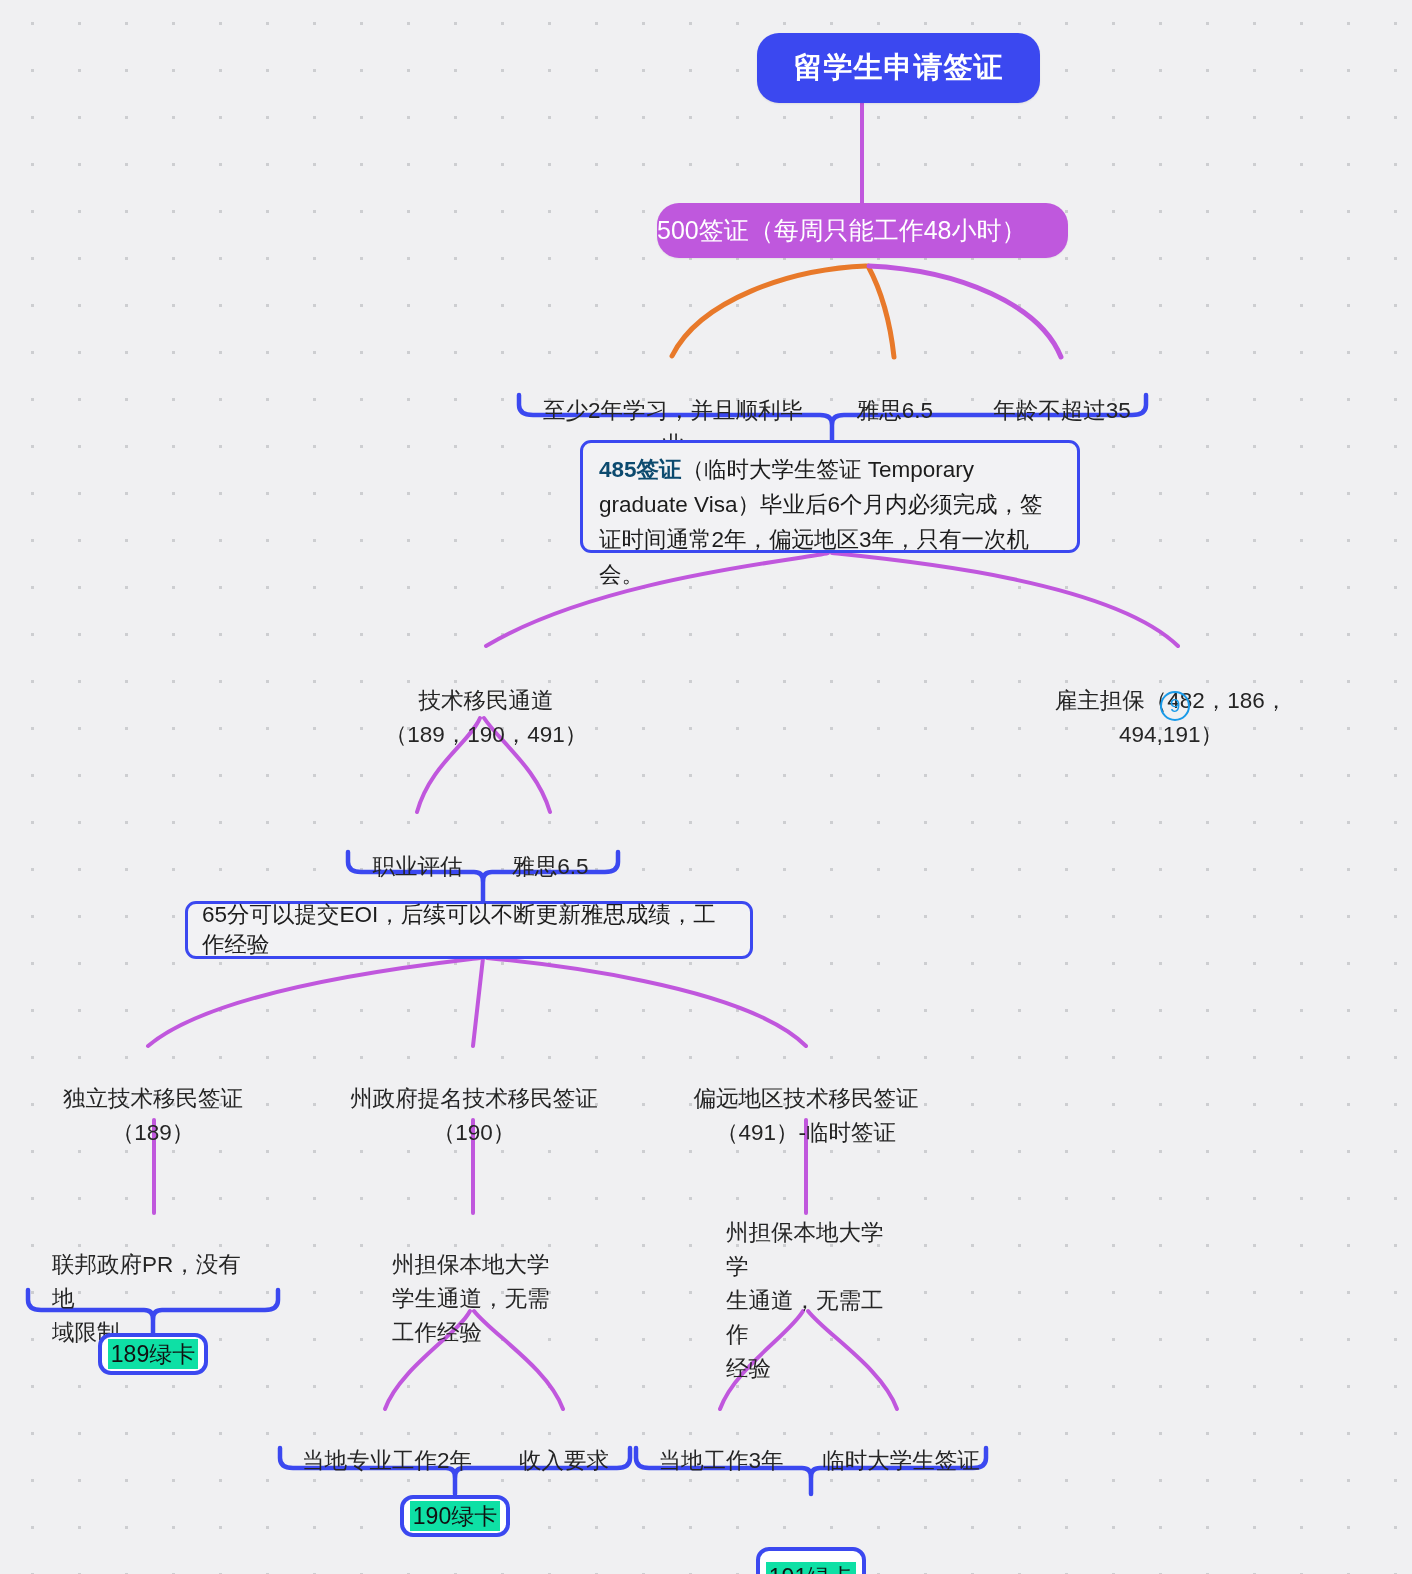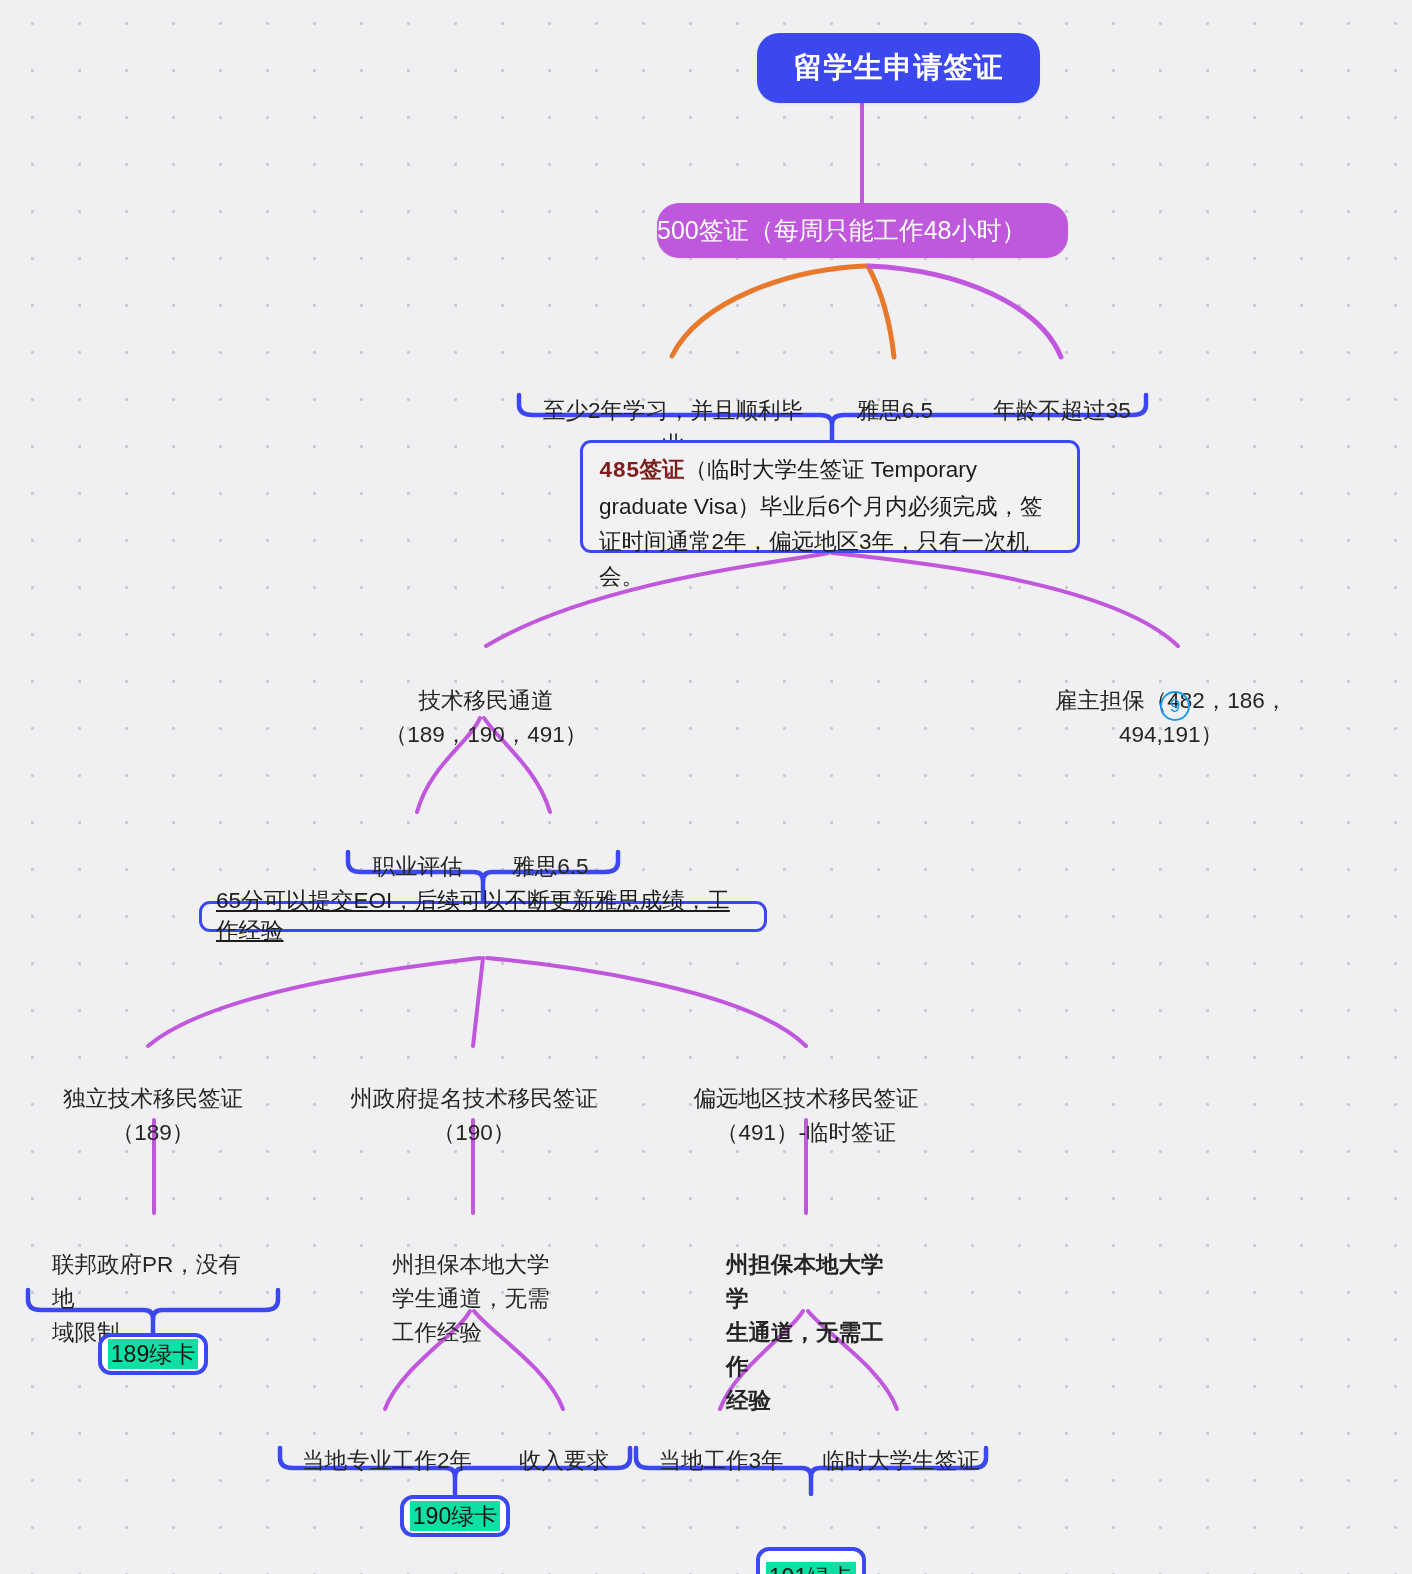--- a/index.html
+++ b/index.html
@@ -76,23 +76,22 @@
     border: 3px solid #3b48f0;
     border-radius: 11px;
     background: #f2f2f4;
     font-size: 22.5px;
     line-height: 35px;
     color: #1c1c1c;
     padding: 9px 14px 10px 16px;
     box-sizing: border-box;
   }
   .box-blue .accent {
-    color: #7f1d1d;
+    color: #0c4a6e;
     font-weight: 700;
-    font-family: Liberation Mono, monospace;
   }
 
   .box-blue.single {
     display: flex;
     align-items: center;
     padding: 4px 14px 5px 14px;
     line-height: 30px;
   }
 
   
@@ -215,21 +214,21 @@
 </div>
 
 <div class="node leaf" style="left:360px; top:816px; width:115px; height:34px;">
   <span>职业评估</span>
 </div>
 
 <div class="node leaf" style="left:498px; top:816px; width:105px; height:34px;">
   <span>雅思6.5</span>
 </div>
 
-<div class="node box-blue single" style="left:199px; top:901px; width:568px; height:31px;text-decoration:underline;">
+<div class="node box-blue single" style="left:185px; top:901px; width:568px; height:58px;">
   <span>65分可以提交EOI，后续可以不断更新雅思成绩，工作经验</span>
 </div>
 
 <div class="node leaf" style="left:28px; top:1048px; width:250px; height:68px;">
   <span>独立技术移民签证
 （189）</span>
 </div>
 
 <div class="node leaf" style="left:330px; top:1048px; width:288px; height:68px;">
   <span>州政府提名技术移民签证
@@ -245,21 +244,21 @@
   <span>联邦政府PR，没有地
 域限制</span>
 </div>
 
 <div class="node leaf left-al" style="left:392px; top:1214px; width:160px; height:102px;">
   <span>州担保本地大学
 学生通道，无需
 工作经验</span>
 </div>
 
-<div class="node leaf left-al" style="left:726px; top:1214px; width:172px; height:102px;font-weight:bold;">
+<div class="node leaf left-al" style="left:726px; top:1182px; width:172px; height:102px;">
   <span>州担保本地大学学
 生通道，无需工作
 经验</span>
 </div>
 
 <div class="node chip-box" style="left:98px; top:1333px; width:110px; height:42px;">
   <span class="chip-hl">189绿卡</span>
 </div>
 
 <div class="node leaf" style="left:298px; top:1410px; width:178px; height:34px;">

